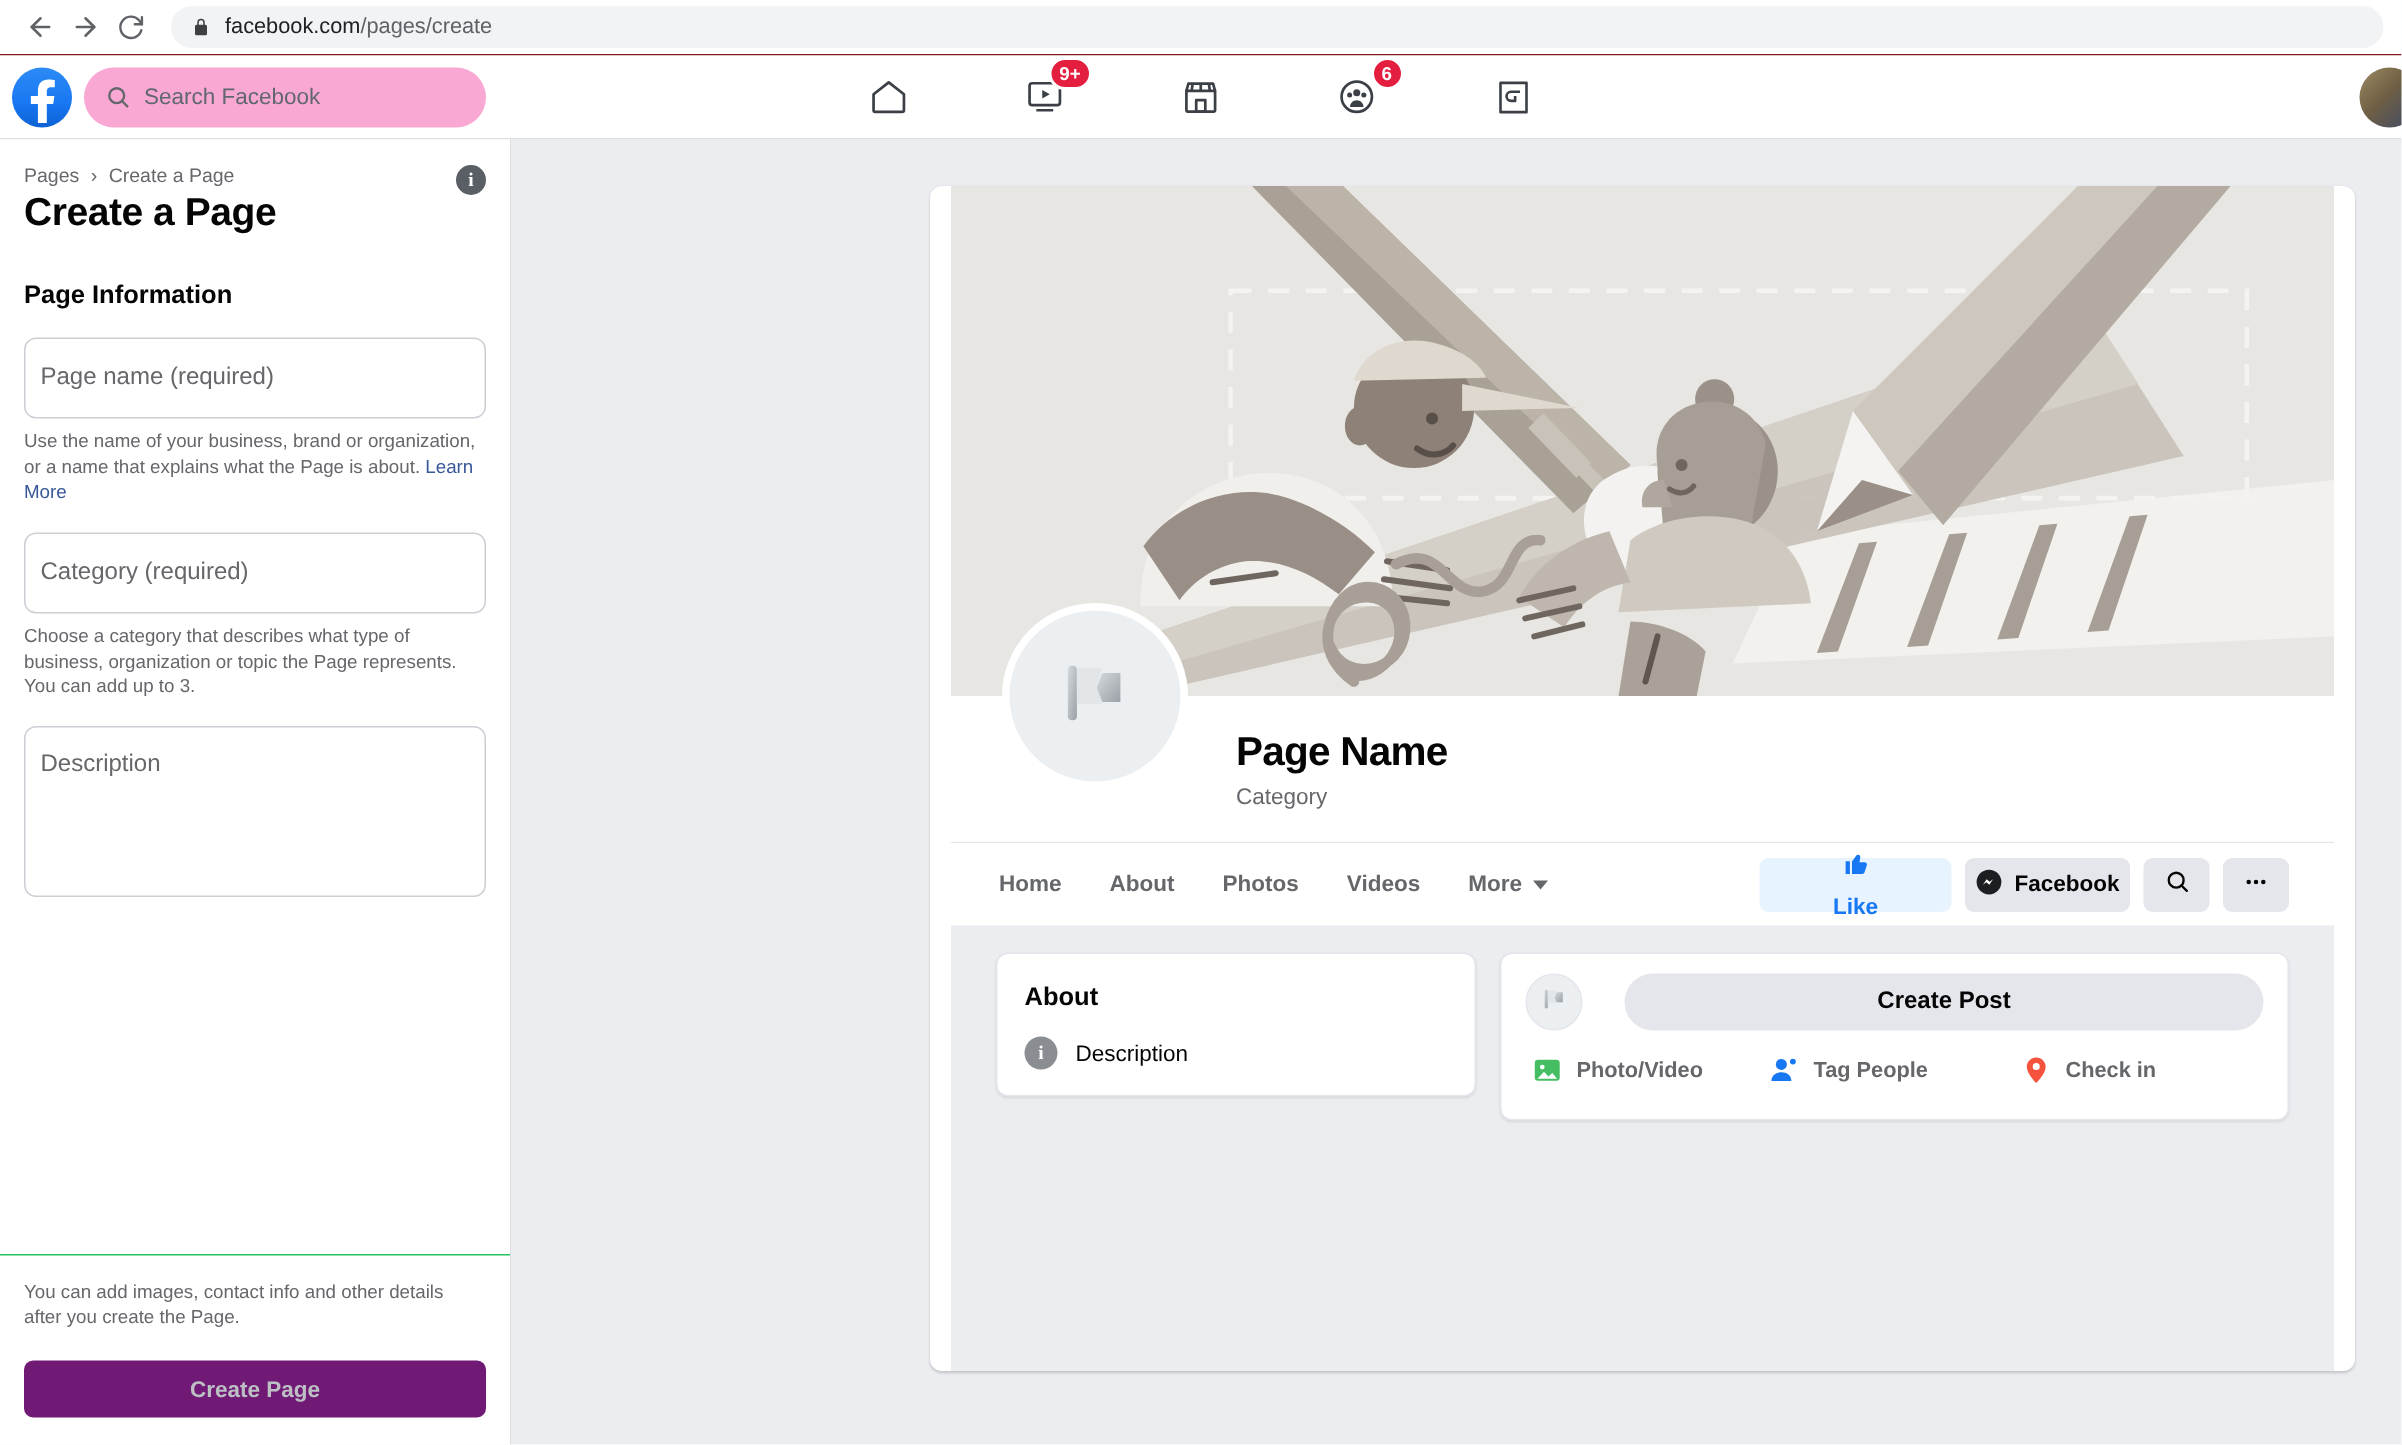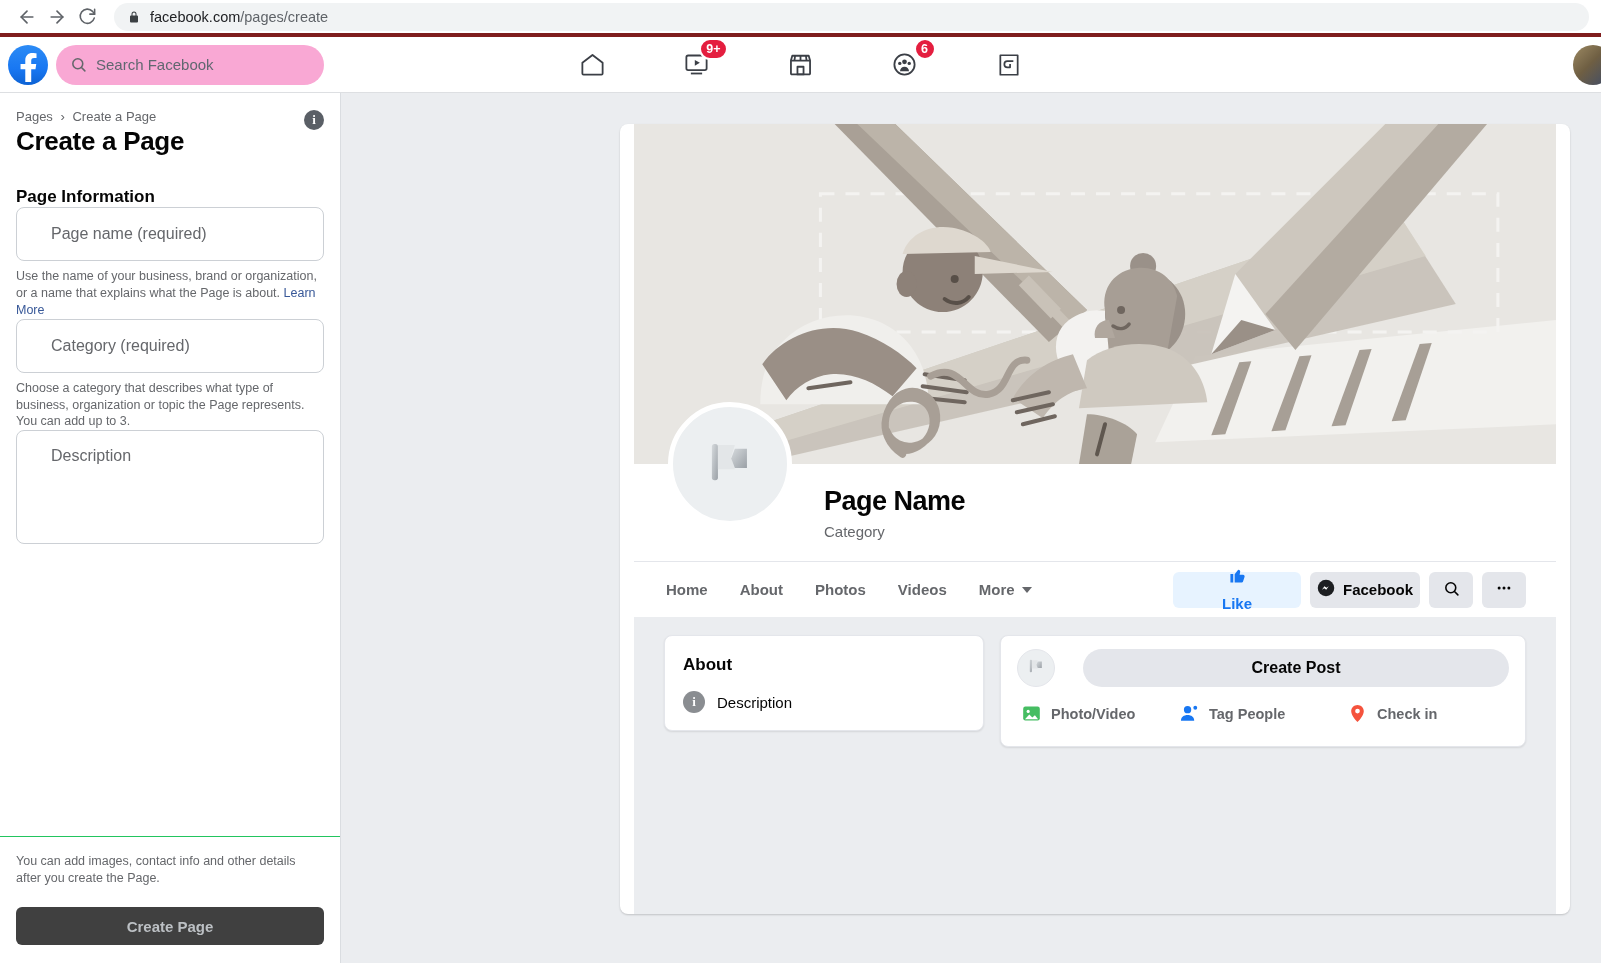--- a/index.html
+++ b/index.html
@@ -9,21 +9,21 @@
     background: #ffffff;
     overflow: hidden;
   }
 
   
   .browser-bar {
     height: 37px; width: 100%;
     background: #ffffff;
     display: flex; align-items: center;
     padding: 0 12px;
-    border-bottom: 4px solid #7f1d1d;
+    border-bottom: 1px solid #7f1d1d;
   }
   .nav-btn {
     width: 30px; height: 30px;
     display: flex; align-items: center; justify-content: center;
     color: #5f6368; flex: none;
   }
   .nav-btn svg { display: block; }
   .omnibox {
     margin-left: 12px;
     height: 28px; flex: 1;
@@ -108,40 +108,41 @@
   .page-title { font-size: 26px; font-weight: 700; color: #050505; letter-spacing: -0.3px;}
   .info-circle {
     position: absolute; right: 16px; top: 17px;
     width: 20px; height: 20px; border-radius: 50%;
     background: #5a5f66; color: #fff;
     display: flex; align-items:center; justify-content:center;
     font-size: 13px; font-weight: 700; font-family: "Liberation Serif", serif;
   }
   .section-title { font-size: 17px; font-weight: 700; color:#050505; margin-top: 30px; }
   .field {
+    margin-top: 18px;
     border: 1px solid #ccd0d5; border-radius: 8px;
     height: 54px; display: flex; align-items: center;
-    padding: 0 34px;
+    padding: 0 10px;
     font-size: 16px; color: #65676b;
     background: #fff;
   }
   .field.textarea { height: 114px; align-items: flex-start; padding-top: 16px; }
   .help-text { font-size: 12.5px; color: #65676b; margin-top: 7px; line-height: 1.35; }
   .help-text a { color: #385898; text-decoration: none; }
 
   .lp-footer {
     border-top: 1px solid #22c55e;
     padding: 16px 16px 18px 16px;
     background: #fff;
   }
   .footer-note { font-size: 12.5px; color:#65676b; line-height:1.35; }
   .create-btn {
     margin-top: 20px; height: 38px; width: 100%;
     border: none; border-radius: 6px;
-    background: #404040; color: #bcc0c4;
+    background: #701a75; color: #bcc0c4;
     font-size: 15px; font-weight: 700;
     font-family: "Liberation Sans", sans-serif;
     display:flex; align-items:center; justify-content:center;
   }
 
   
   .right-area {
     flex: 1; background: #ebedf0;
     padding: 31px 31px 0 279px;
     overflow: hidden;

